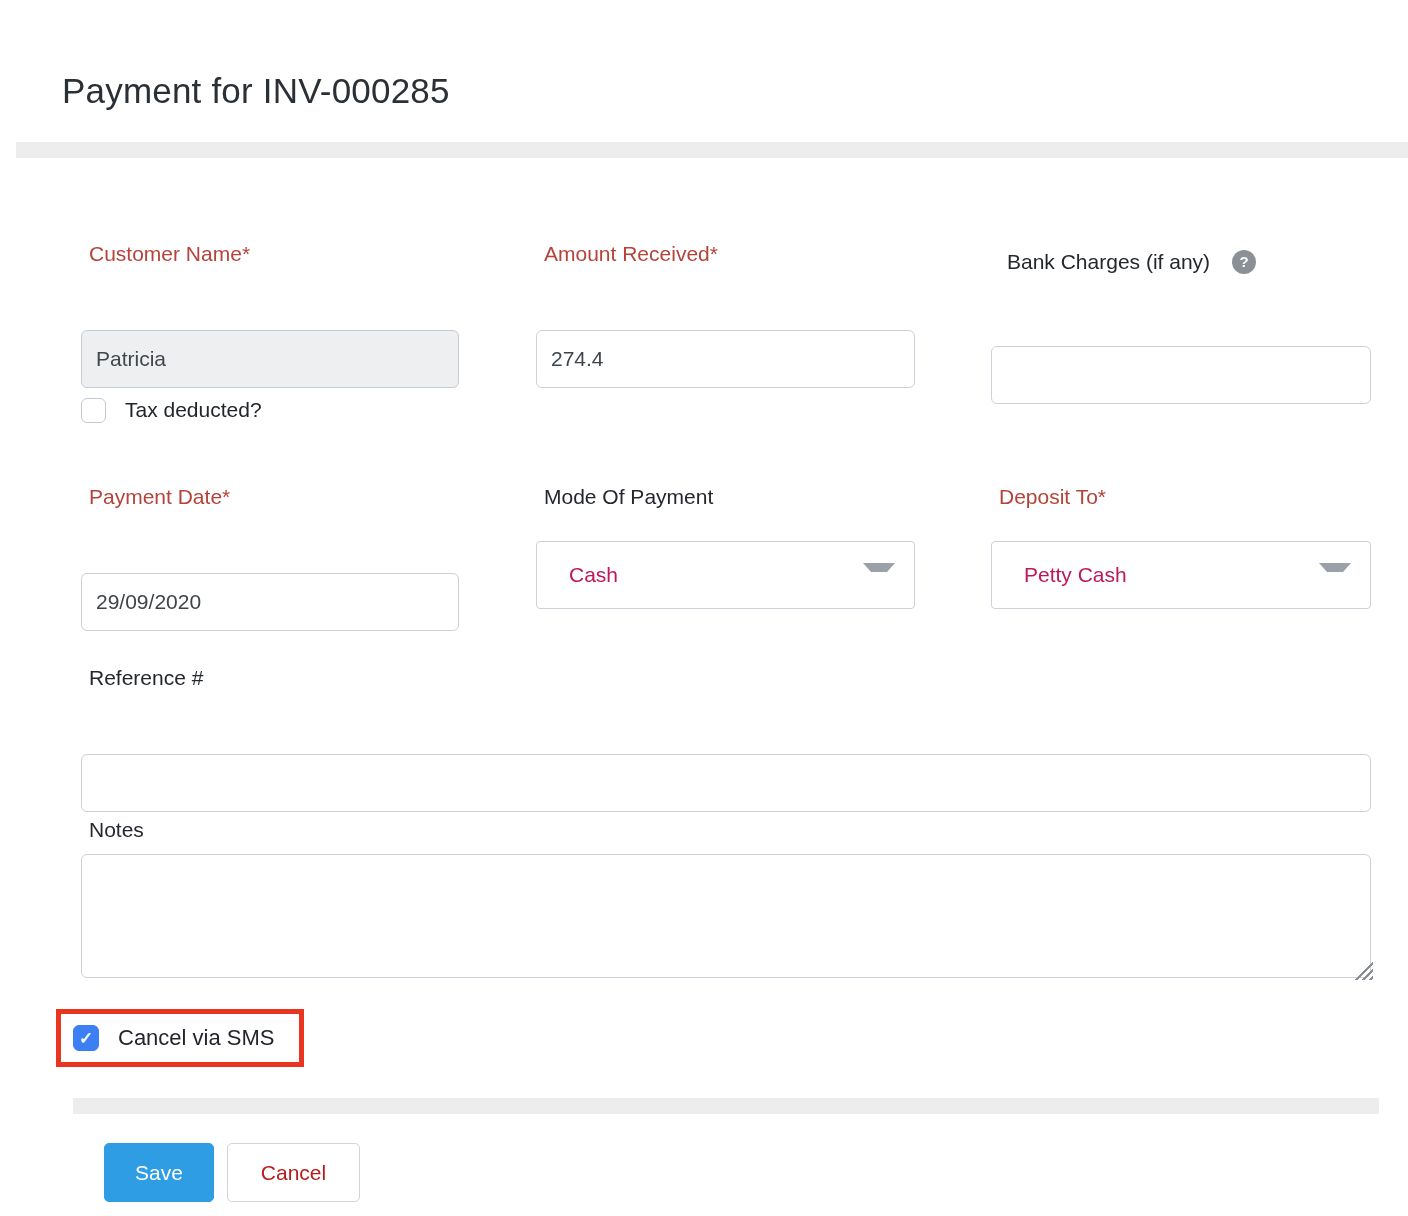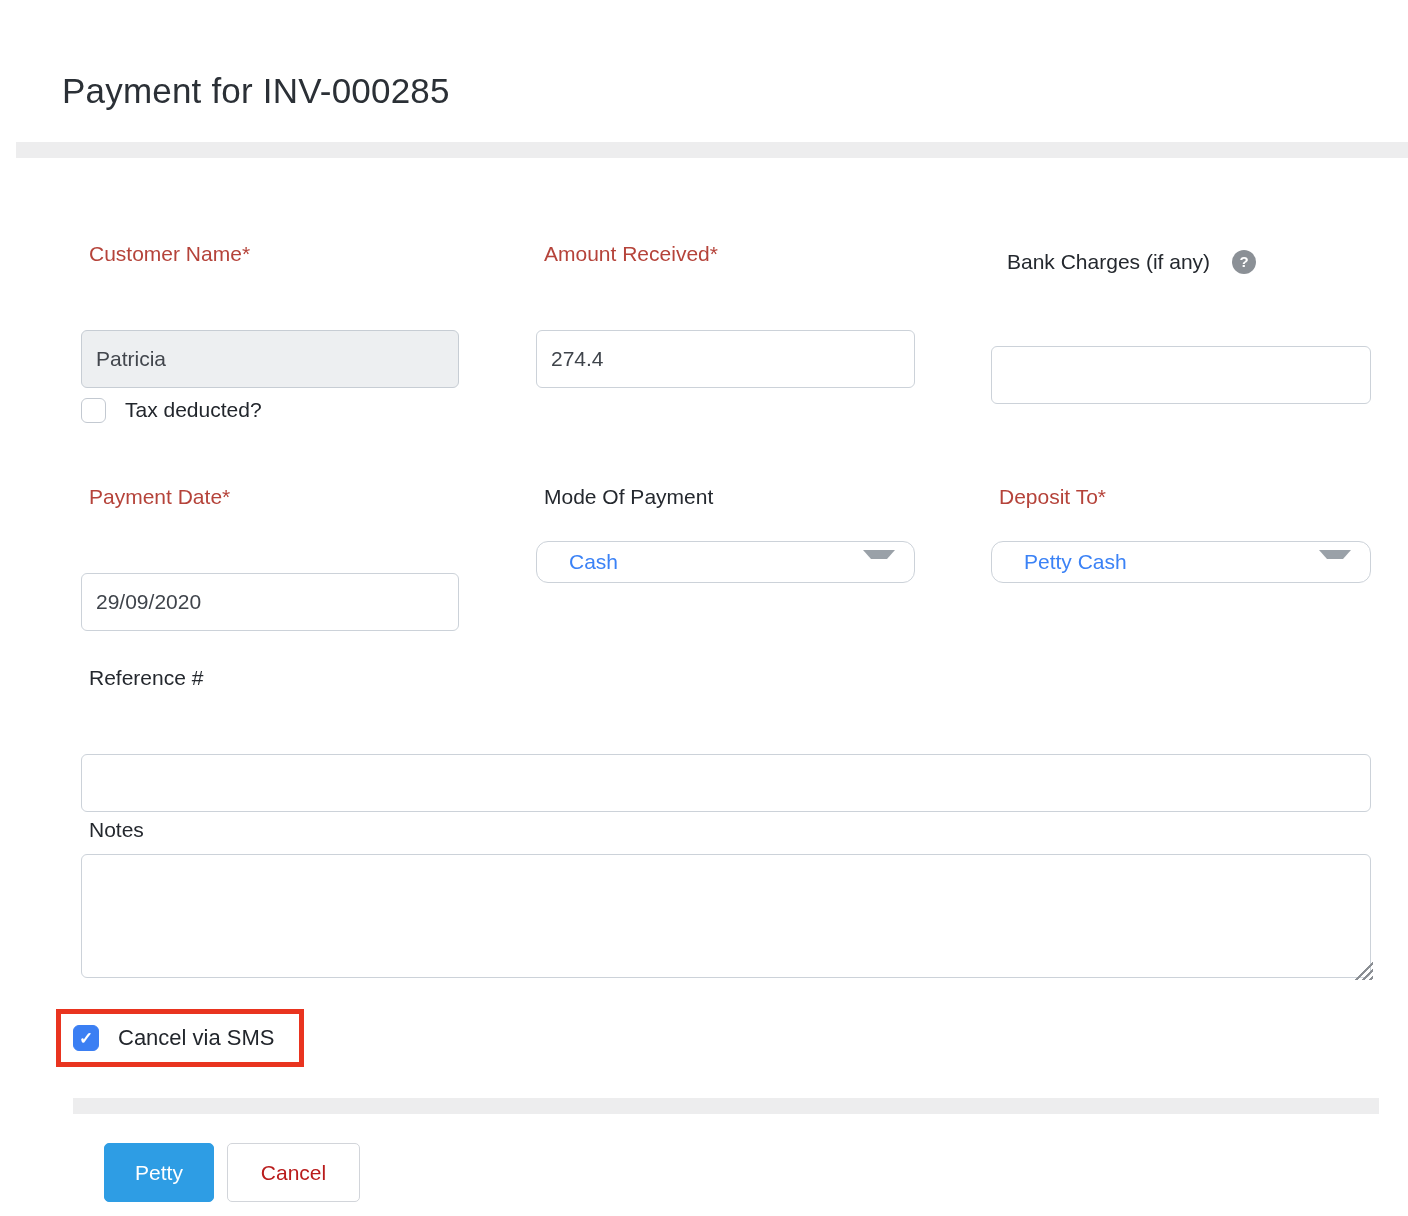--- a/index.html
+++ b/index.html
@@ -17,23 +17,23 @@
   .fg .lbl.req { color:#b5433a; }
 
   .inp {
     width:100%; height:58px; border:1px solid #ccd2d9; border-radius:6px;
     background:#fff; font-family:inherit; font-size:21px; color:#3f444b;
     padding:0 14px; outline:none;margin-top:32px;
   }
   .inp.disabled { background:#edeff1; border-color:#c7cdd4; color:#42464d; }
 
   .select {
-    width:100%; height:42px; border:1px solid #ccd2d9; border-radius:12px;
+    width:100%; height:68px; border:1px solid #ccd2d9; border-radius:4px;
     background:#fff; display:flex; align-items:center; justify-content:space-between;
-    padding:0 19px 0 24px; font-size:21px; color:#3b82f6; cursor:pointer;
+    padding:0 19px 0 24px; font-size:21px; color:#be185d; cursor:pointer;
   }
   .caret { width:0; height:0; border-left:8px solid transparent; border-right:8px solid transparent; border-top:9px solid #9aa1a8; }
 
   .help {
     width:24px; height:24px; border-radius:50%; background:#8b9096; color:#fff;
     font-size:15px; font-weight:700; display:inline-flex; align-items:center;
     justify-content:center; margin-left:14px; flex:0 0 auto;
   }
 
   .check-row { position:absolute; display:flex; align-items:center; gap:11px; }
@@ -137,16 +137,16 @@
 
   <div class="highlight">
     <span class="cb checked">
       <span class="tick">✓</span>
     </span>
     <span class="cb-label">Cancel via SMS</span>
   </div>
 
   <div class="hr-bottom"></div>
 
-  <button class="btn btn-save">Petty</button>
+  <button class="btn btn-save">Save</button>
   <button class="btn btn-cancel">Cancel</button>
 
 </div>
 
 </body></html>

